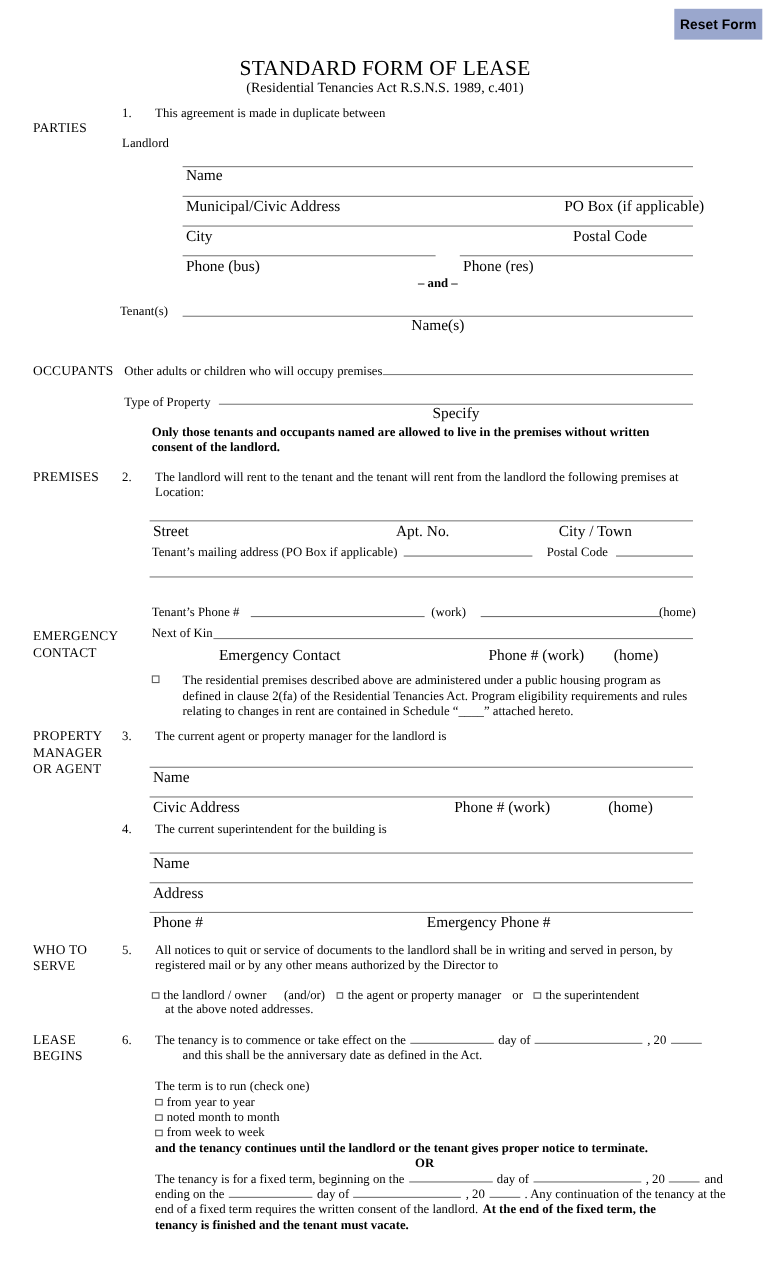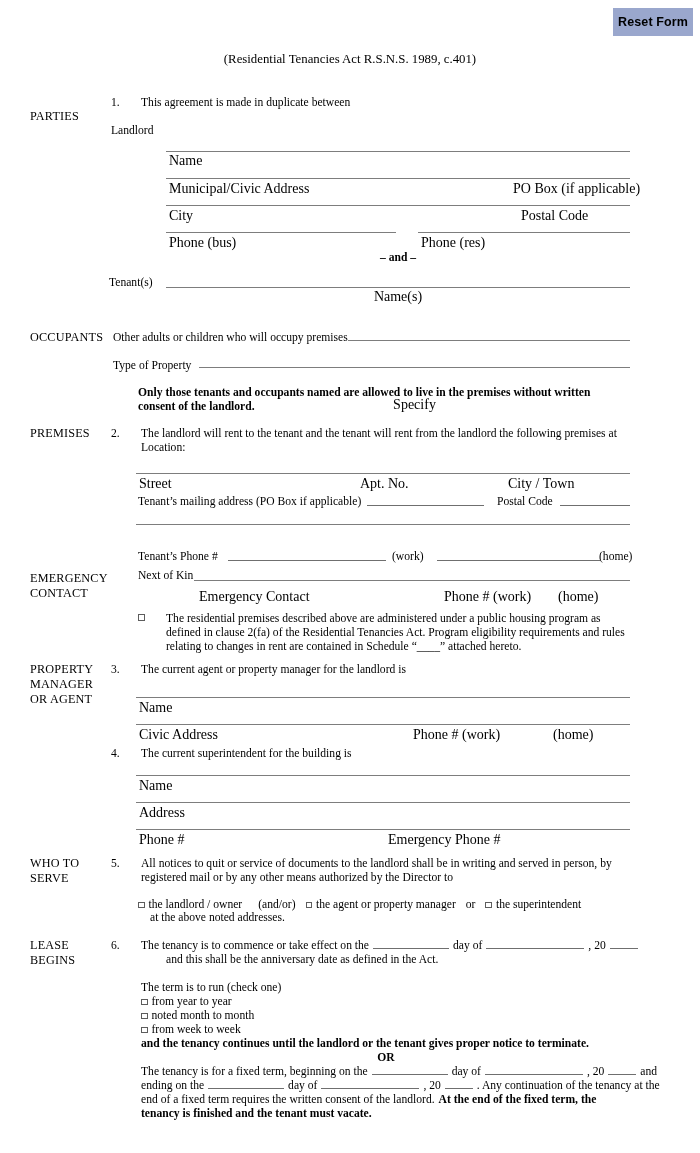--- a/index.html
+++ b/index.html
@@ -100,20 +100,21 @@
     margin-right: 4px;
   }
   .nowrap { white-space: nowrap; }
 </style>
 </head>
 <body>
 
 <button class="reset-btn">Reset Form</button>
 
 <div class="title-block">
+  <div class="doc-title">STANDARD FORM OF LEASE</div>
   <div class="doc-subtitle">(Residential Tenancies Act R.S.N.S. 1989, c.401)</div>
 </div>
 
 <div class="abs t-margin" style="top:109px; left:30px;">PARTIES</div>
 
 <div class="abs t" style="top:95px; left:111px;">1.</div>
 <div class="abs t" style="top:95px; left:141px;">This agreement is made in duplicate between</div>
 
 <div class="abs t" style="top:123px; left:111px;">Landlord</div>
 
@@ -139,21 +140,21 @@
 <div class="rule" style="top:287px; left:166px; width:464px;"></div>
 <div class="abs t-small" style="top:289px; left:166px; width:464px; text-align:center;">Name(s)</div>
 
 <div class="abs t-margin" style="top:330px; left:30px;">OCCUPANTS</div>
 
 <div class="abs t" style="top:330px; left:113px;">Other adults or children who will occupy premises</div>
 <div class="rule" style="top:340px; left:348px; width:282px;"></div>
 
 <div class="abs t" style="top:358px; left:113px;">Type of Property</div>
 <div class="rule" style="top:367px; left:199px; width:431px;"></div>
-<div class="abs t-small" style="top:369px; left:199px; width:431px; text-align:center;margin-top:28px;">Specify</div>
+<div class="abs t-small" style="top:369px; left:199px; width:431px; text-align:center;">Specify</div>
 
 <div class="abs t b" style="top:385px; left:138px;">Only those tenants and occupants named are allowed to live in the premises without written</div>
 <div class="abs t b" style="top:399px; left:138px;">consent of the landlord.</div>
 
 <div class="abs t-margin" style="top:426px; left:30px;">PREMISES</div>
 <div class="abs t" style="top:426px; left:111px;">2.</div>
 <div class="abs t" style="top:426px; left:141px;">The landlord will rent to the tenant and the tenant will rent from the landlord the following premises at</div>
 <div class="abs t" style="top:440px; left:141px;">Location:</div>
 
 <div class="rule" style="top:473px; left:136px; width:494px;"></div>

